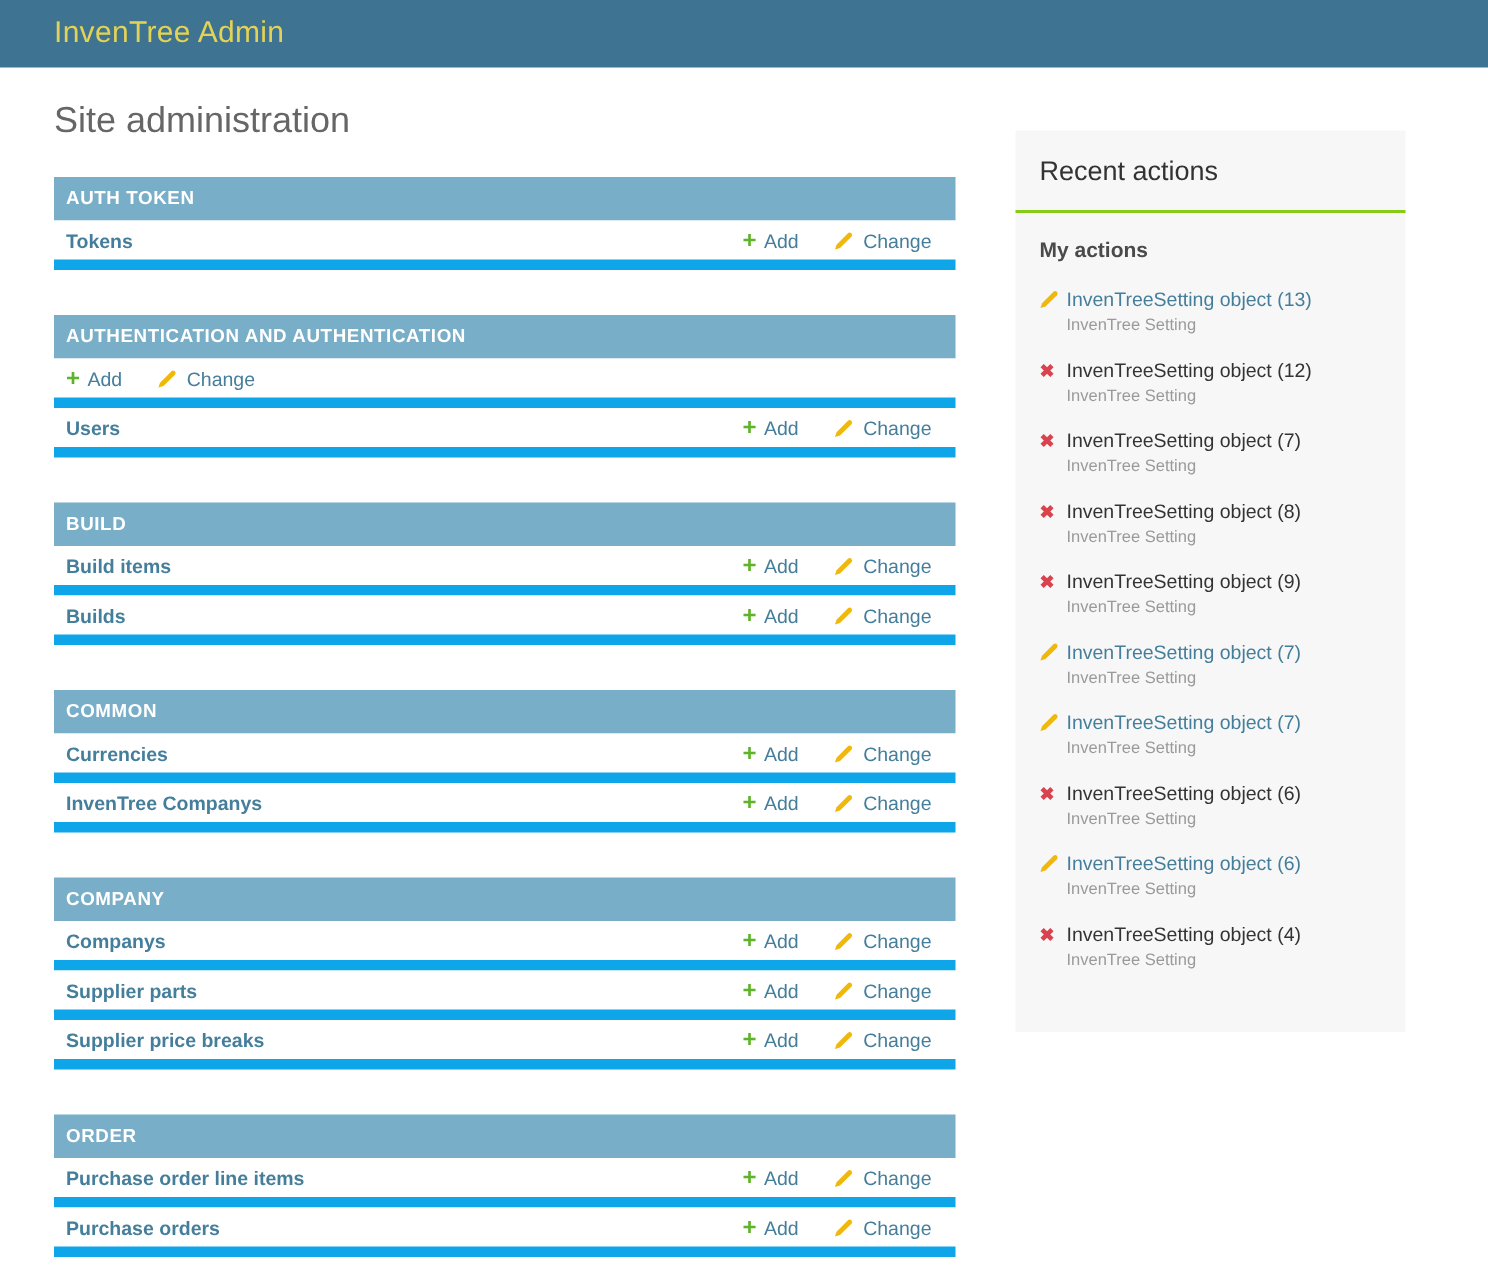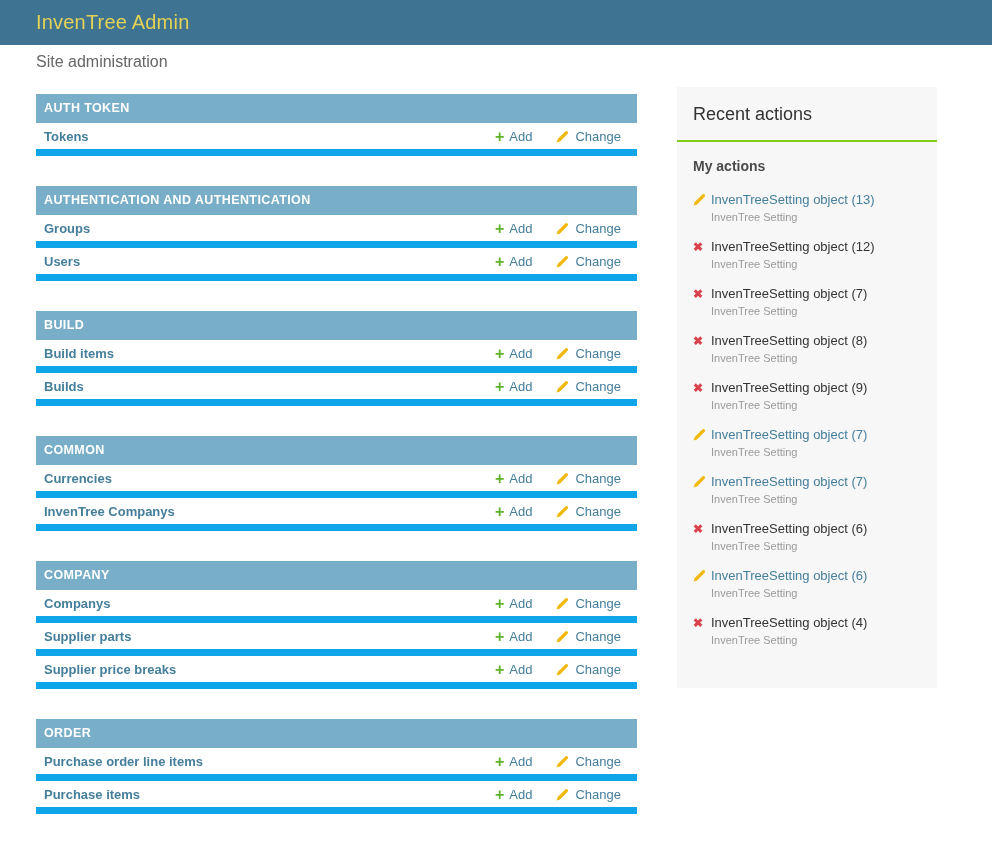--- a/index.html
+++ b/index.html
@@ -30,24 +30,24 @@
   
   .content {
     display: flex;
     align-items: flex-start;
     padding: 0 0 0 36px;
   }
   .main-col { width: 601px; flex: 0 0 601px; }
   .sidebar-col { width: 260px; flex: 0 0 260px; margin-left: 40px; margin-top: 42px; }
 
   .page-title {
-    font-size: 16px;
+    font-size: 24px;
     font-weight: 400;
     color: #666;
-    margin: 8px 0 23px 0;
+    margin: 22px 0 23px 0;
   }
 
   
   .module { margin-bottom: 30px; }
   .module-caption {
     background: #79aec8;
     color: #fff;
     font-size: 12.5px;
     font-weight: 600;
     letter-spacing: 0.4px;
@@ -154,21 +154,20 @@
               </span>
       <span class="lbl">Change</span>
     </a>
   </div>
 </div>
 
   <div class="module">
     <div class="module-caption">AUTHENTICATION AND AUTHENTICATION</div>
 
   <div class="model-row">
-    <a class="model-name">Groups</a>
     <a class="action-link add-link">
       <span class="plus-icon">+</span>
       <span class="lbl">Add</span>
     </a>
     <a class="action-link change-link">
       <span class="pencil-icon">
                 <svg viewBox="0 0 13 13" xmlns="http://www.w3.org/2000/svg">
                   <path d="M0.6,12.4 L1.7,9.1 L9.3,1.5 a1.65,1.65 0 0 1 2.33,2.33 L4.0,11.4 Z" fill="#efb80b"></path>
                 </svg>
               </span>
@@ -330,21 +329,21 @@
       <span class="pencil-icon">
                 <svg viewBox="0 0 13 13" xmlns="http://www.w3.org/2000/svg">
                   <path d="M0.6,12.4 L1.7,9.1 L9.3,1.5 a1.65,1.65 0 0 1 2.33,2.33 L4.0,11.4 Z" fill="#efb80b"></path>
                 </svg>
               </span>
       <span class="lbl">Change</span>
     </a>
   </div>
 
   <div class="model-row">
-    <a class="model-name">Purchase items</a>
+    <a class="model-name">Purchase orders</a>
     <a class="action-link add-link">
       <span class="plus-icon">+</span>
       <span class="lbl">Add</span>
     </a>
     <a class="action-link change-link">
       <span class="pencil-icon">
                 <svg viewBox="0 0 13 13" xmlns="http://www.w3.org/2000/svg">
                   <path d="M0.6,12.4 L1.7,9.1 L9.3,1.5 a1.65,1.65 0 0 1 2.33,2.33 L4.0,11.4 Z" fill="#efb80b"></path>
                 </svg>
               </span>

